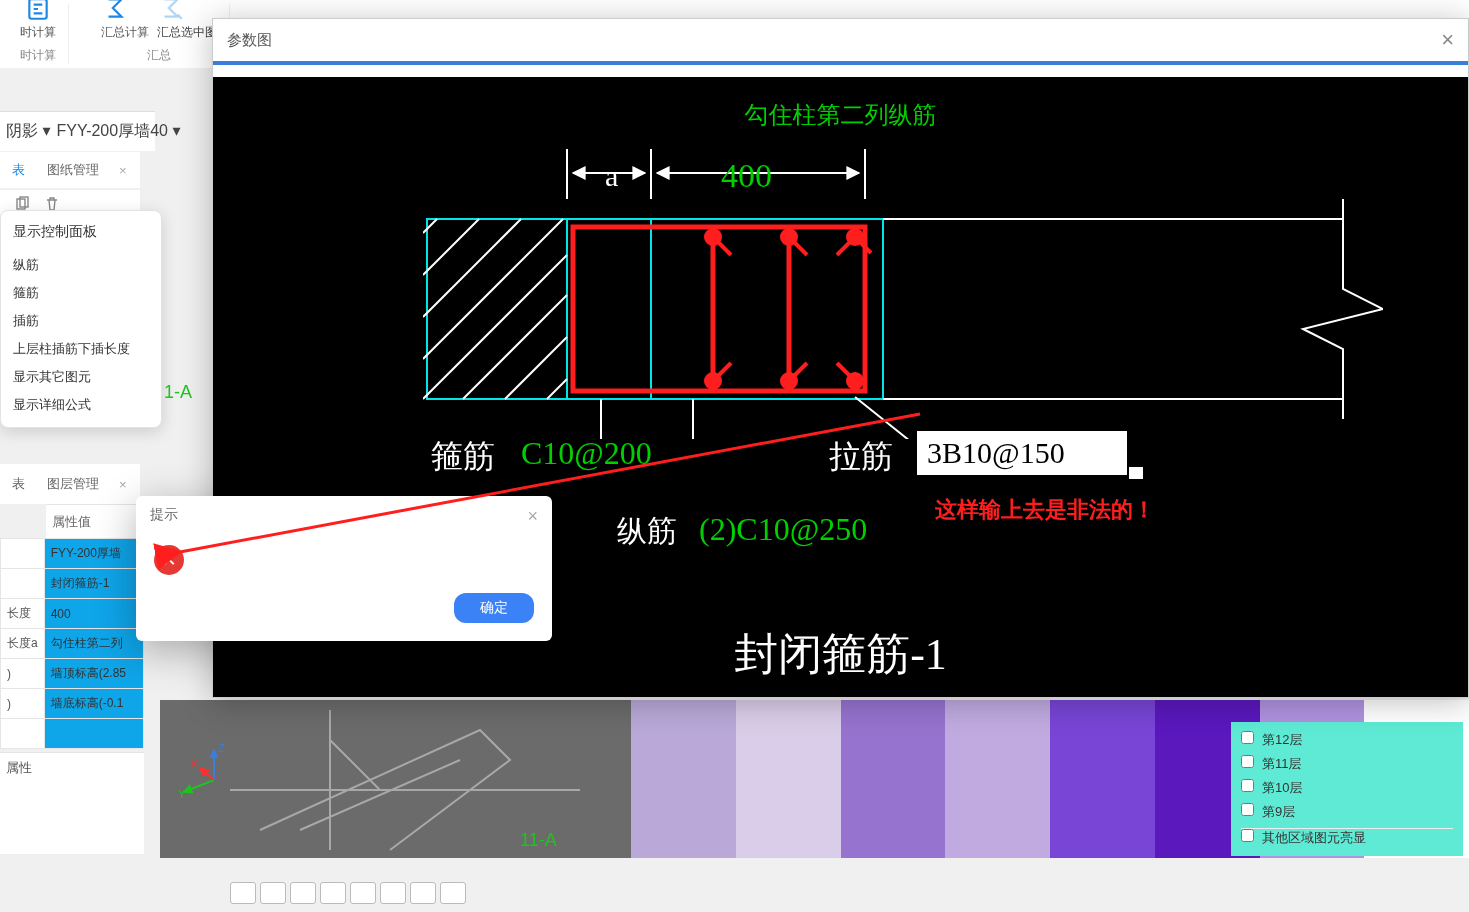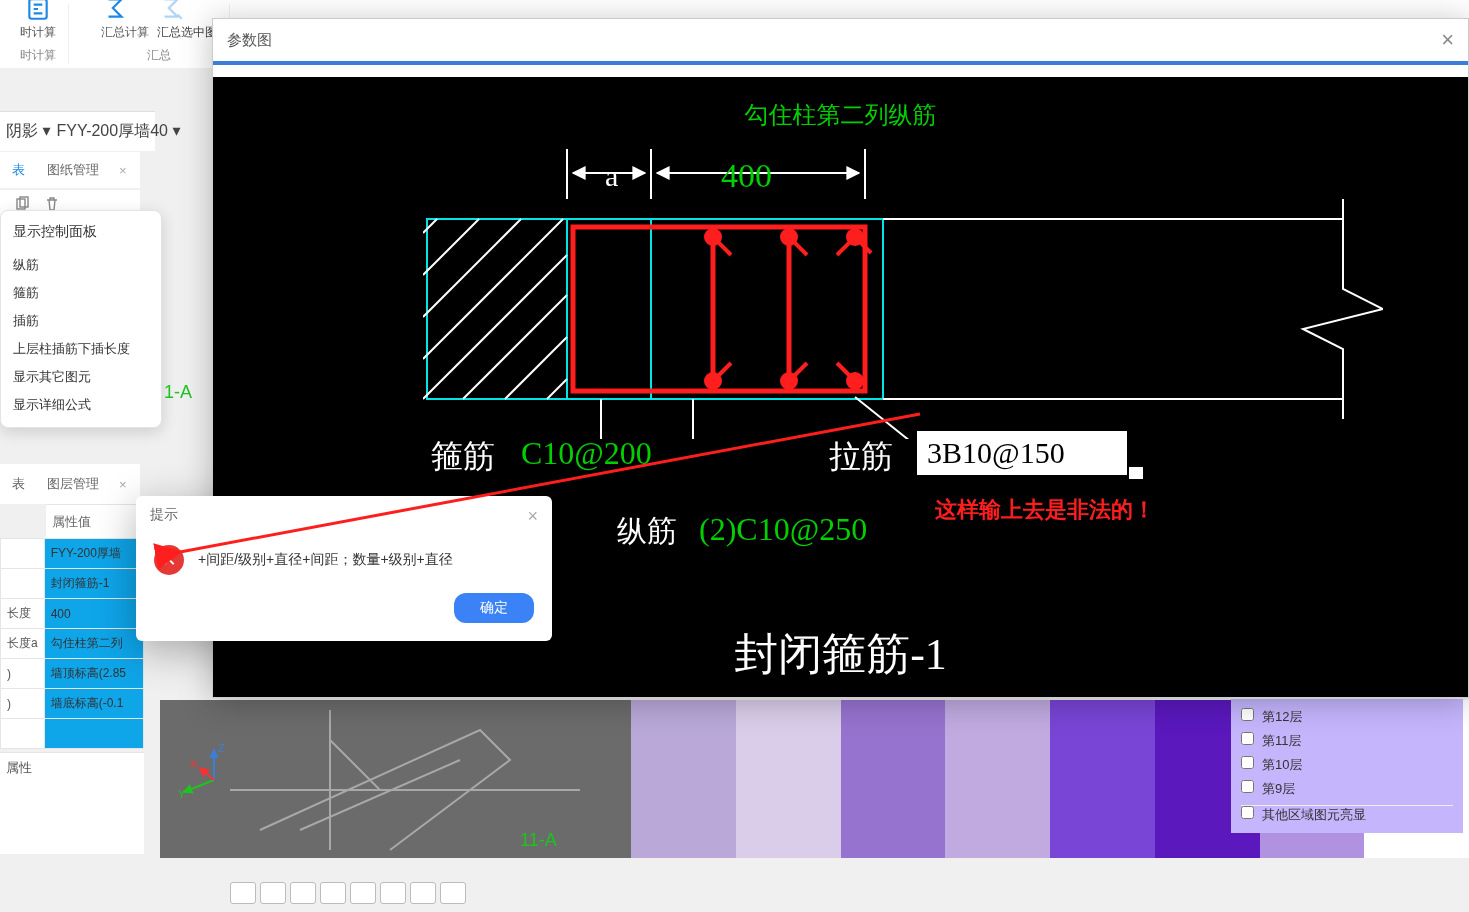--- a/index.html
+++ b/index.html
@@ -227,23 +227,23 @@
     #5a18bd 76%, #5a18bd 84%,
     #b092e0 84%, #b092e0 92%,
     #ffffff 92%);
 }
 .view-3d svg { position:absolute; top:0; left:0; }
 
 
 .right-layers {
   position: absolute;
   right: 6px;
-  bottom: 79px;
+  bottom: 56px;
   width: 232px;
-  background: #c4b5fd;
+  background: #5eead4;
   padding: 6px 10px;
 }
 .right-layers label {
   display: block;
   font-size: 13px;
   color: #333;
   padding: 3px 0;
 }
 .right-layers input { margin-right: 8px; }
 
@@ -691,21 +691,20 @@
 </svg>
 
 <div class="msgbox">
   <div class="msgbox-header">
     <span>提示</span>
     <span class="msgbox-close">×</span>
   </div>
   <div class="msgbox-body">
     <div class="msgbox-icon">✕</div>
     <div class="msgbox-text">
-      <div>+间距/级别+直径+间距；数量+级别+直径</div>
     </div>
   </div>
   <div class="msgbox-footer">
     <button class="msgbox-ok">确定</button>
   </div>
 </div>
 
 <div class="bottom-left">
   <span></span>
   <span></span>

